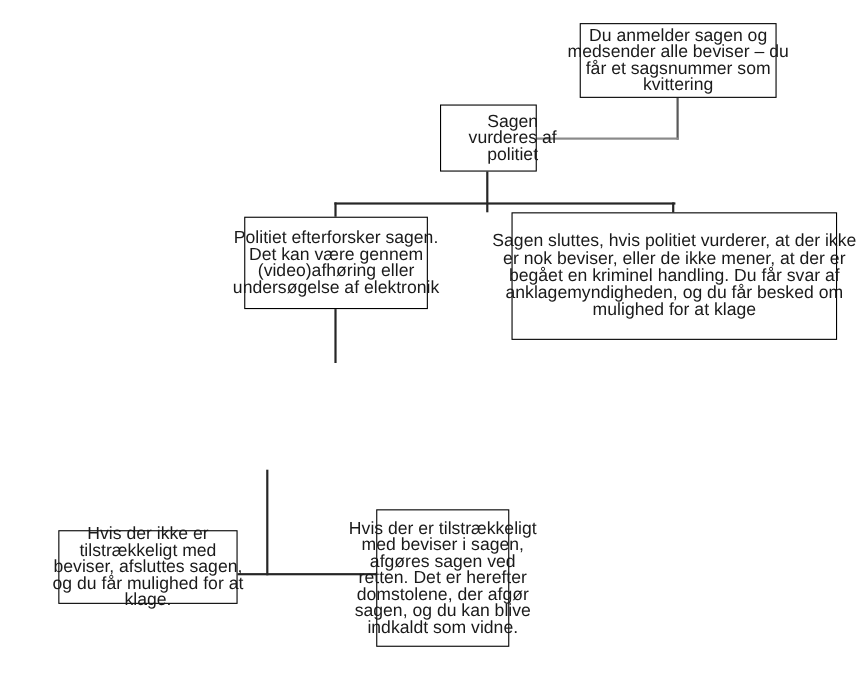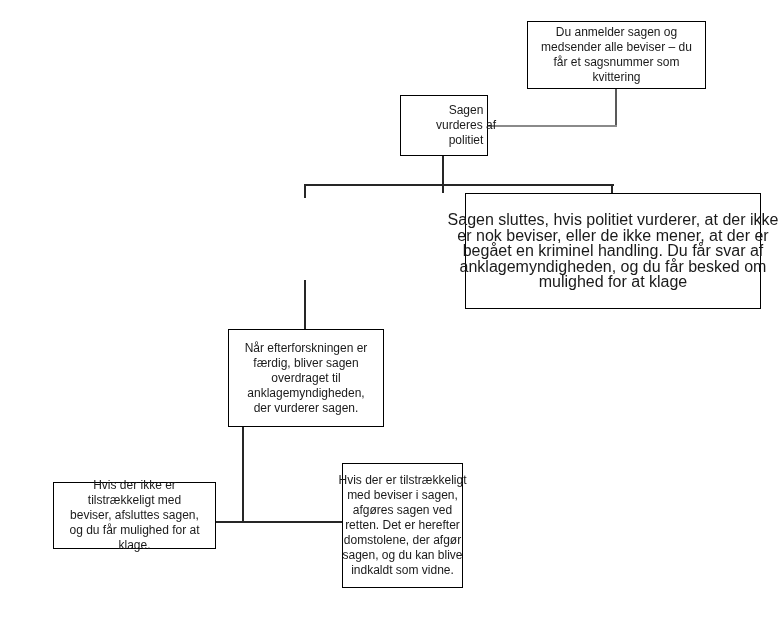--- a/index.html
+++ b/index.html
@@ -23,21 +23,21 @@
     background: #ffffff;
     display: flex;
     align-items: center;
     justify-content: center;
     text-align: center;
     z-index: 2;
   }
   .node-text {
     display: block;
     white-space: pre;
-    font-size: 12px;
+    font-size: 16px;
     line-height: 15px;
   }
   .line {
     position: absolute;
     background: #262626;
     z-index: 1;
   }
   .line.gray { background: #8a8a8a; }
   .line.dgray { background: #595959; }
 
@@ -73,36 +73,35 @@
 får et sagsnummer som
 kvittering</span>
   </div>
 
   <div class="node" id="n-assess">
     <span class="node-text">Sagen
 vurderes af
 politiet</span>
   </div>
 
+  <div class="node" id="n-investigate">
+    <span class="node-text">Politiet efterforsker sagen.
+Det kan være gennem
+(video)afhøring eller
+undersøgelse af elektronik</span>
+  </div>
 
   <div class="node" id="n-closed">
     <span class="node-text">Sagen sluttes, hvis politiet vurderer, at der ikke
 er nok beviser, eller de ikke mener, at der er
 begået en kriminel handling. Du får svar af
 anklagemyndigheden, og du får besked om
 mulighed for at klage</span>
   </div>
 
-  <div class="node" id="n-handover">
-    <span class="node-text">Når efterforskningen er
-færdig, bliver sagen
-overdraget til
-anklagemyndigheden,
-der vurderer sagen.</span>
-  </div>
 
   <div class="node" id="n-insufficient">
     <span class="node-text">Hvis der ikke er
 tilstrækkeligt med
 beviser, afsluttes sagen,
 og du får mulighed for at
 klage.</span>
   </div>
 
   <div class="node" id="n-court">

